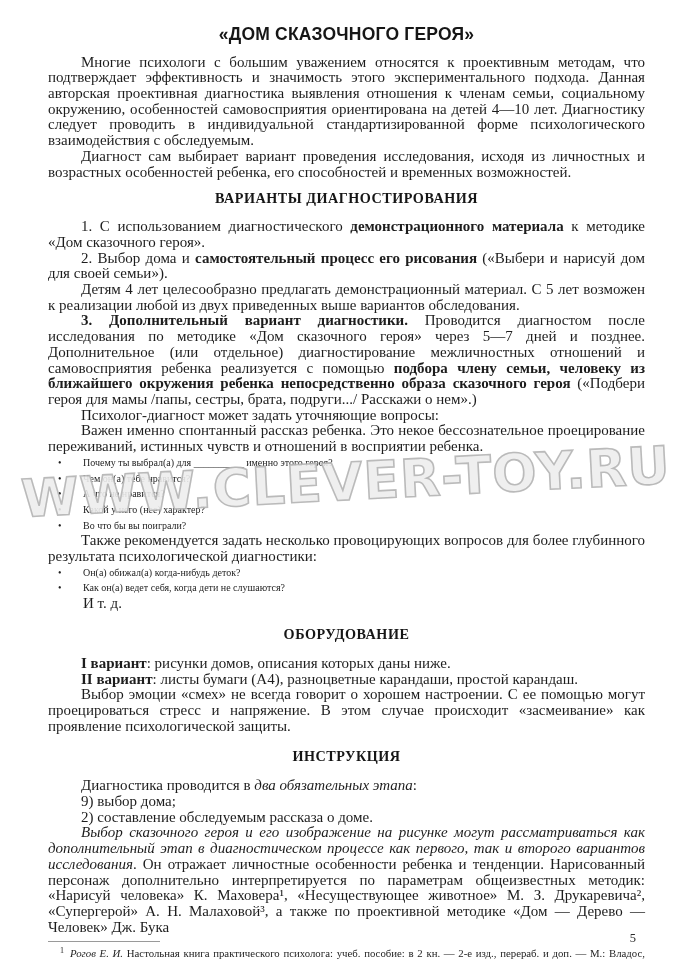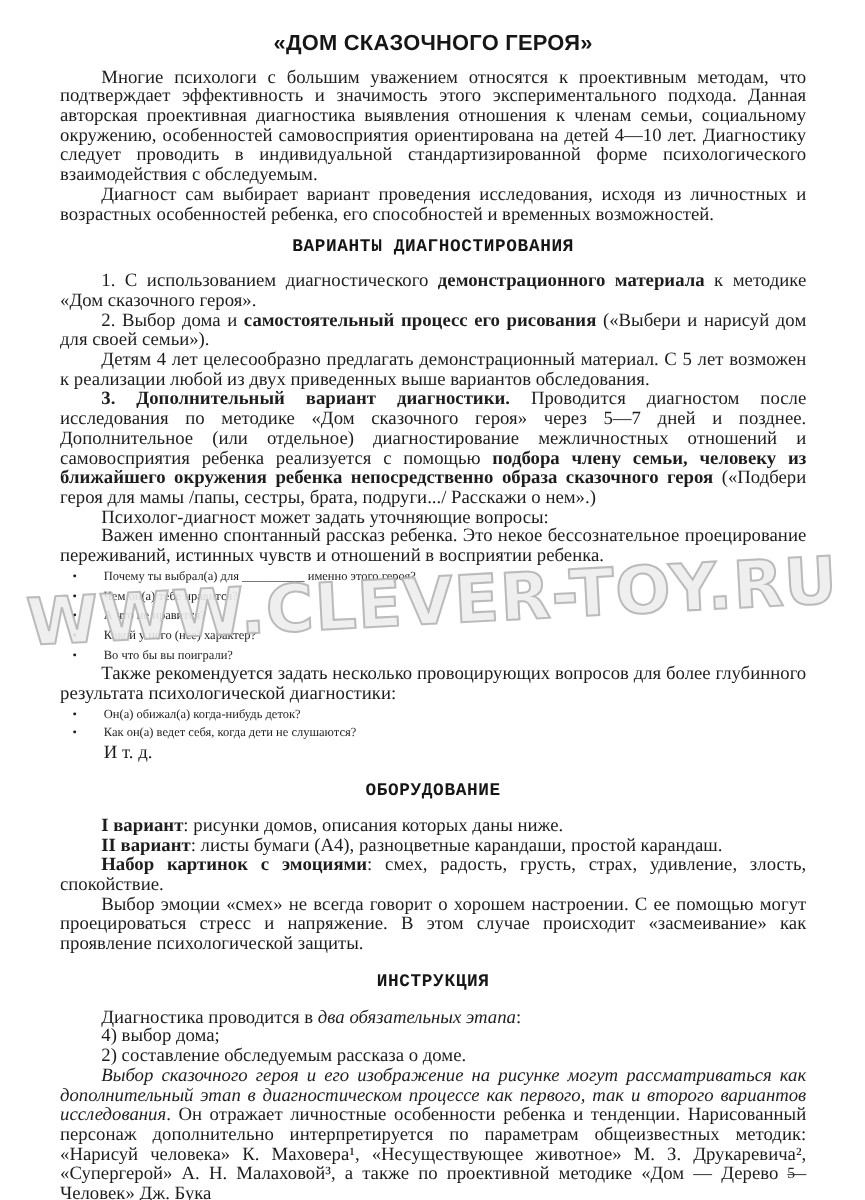--- a/index.html
+++ b/index.html
@@ -3,21 +3,21 @@
 <meta charset="utf-8">
 <style>
   html,body{margin:0;padding:0;background:#ffffff;}
   .page{position:relative;width:692px;height:960px;background:#ffffff;overflow:hidden;
         font-family:"Liberation Serif",serif;color:#1d1d1d;}
   .content{position:absolute;left:48px;top:18px;width:597px;z-index:1;}
   h1{margin:6px 0 10px;text-align:center;
      font-family:"Liberation Sans",sans-serif;font-weight:700;
      font-size:17.5px;line-height:1.18;letter-spacing:.2px;color:#161616;}
   h1 span{display:block;}
-  h2{margin:10px 0 12px;text-align:center;font-family:Liberation Mono, monospace;
+  h2{margin:10px 0 12px;text-align:center;font-family:Liberation Serif, serif;
      font-weight:700;font-size:14.2px;letter-spacing:.5px;color:#161616;}
   h2.mt{margin-top:14px;margin-bottom:13px;}
   p.body{margin:0;font-size:15px;line-height:15.7px;text-align:justify;}
   .ind{text-indent:33px;}
   b{font-weight:700;margin-top:24px;}
   i{font-style:italic;}
   .bold-ital{font-weight:400;font-style:italic;}
   ul.dots{list-style:none;margin:0;padding:0;}
   ul.dots li{position:relative;padding-left:35px;font-size:10px;line-height:15.7px;}
   ul.dots li::before{content:"\2022";position:absolute;left:10px;top:0;}
@@ -78,27 +78,26 @@
       <li>Он(а) обижал(а) когда-нибудь деток?</li>
       <li>Как он(а) ведет себя, когда дети не слушаются?</li>
     </ul>
 
     <p class="body etc">И т. д.</p>
 
     <h2 class="mt">ОБОРУДОВАНИЕ</h2>
 
     <p class="body ind"><b>I вариант</b><span>: рисунки домов, описания которых даны ниже.</span></p>
     <p class="body ind"><b>II вариант</b><span>: листы бумаги (А4), разноцветные карандаши, простой карандаш.</span></p>
-    <p class="body ind"><b>Набор картинок с эмоциями</b><span>: смех, радость, грусть, страх, удивление, злость, спокойствие.</span></p>
     <p class="body ind">Выбор эмоции «смех» не всегда говорит о хорошем настроении. С ее помощью могут проецироваться стресс и напряжение. В этом случае происходит «засмеивание» как проявление психологической защиты.</p>
 
     <h2 class="mt">ИНСТРУКЦИЯ</h2>
 
     <p class="body ind"><span>Диагностика проводится в </span><i>два обязательных этапа</i><span>:</span></p>
-    <p class="body ind">4) выбор дома;</p>
+    <p class="body ind">9) выбор дома;</p>
     <p class="body ind">2) составление обследуемым рассказа о доме.</p>
 
     <p class="body ind"><span class="bold-ital">Выбор сказочного героя и его изображение на рисунке могут рассматриваться как дополнительный этап в диагностическом процессе как первого, так и второго вариантов исследования</span><span>. Он отражает личностные особенности ребенка и тенденции. Нарисованный персонаж дополнительно интерпретируется по параметрам общеизвестных методик: «Нарисуй человека» К. Маховера¹, «Несуществующее животное» М. З. Друкаревича², «Супергерой» А. Н. Малаховой³, а также по проективной методике «Дом — Дерево — Человек» Дж. Бука</span></p>
 
     <div class="footnotes">
       <div class="fn-rule"></div>
       <p class="fn"><sup>1</sup><i>Рогов Е. И.</i><span> Настольная книга практического психолога: учеб. пособие: в 2 кн. — 2-е изд., перераб. и доп. — М.: Владос, 1998.</span></p>
 
     </div>
 

